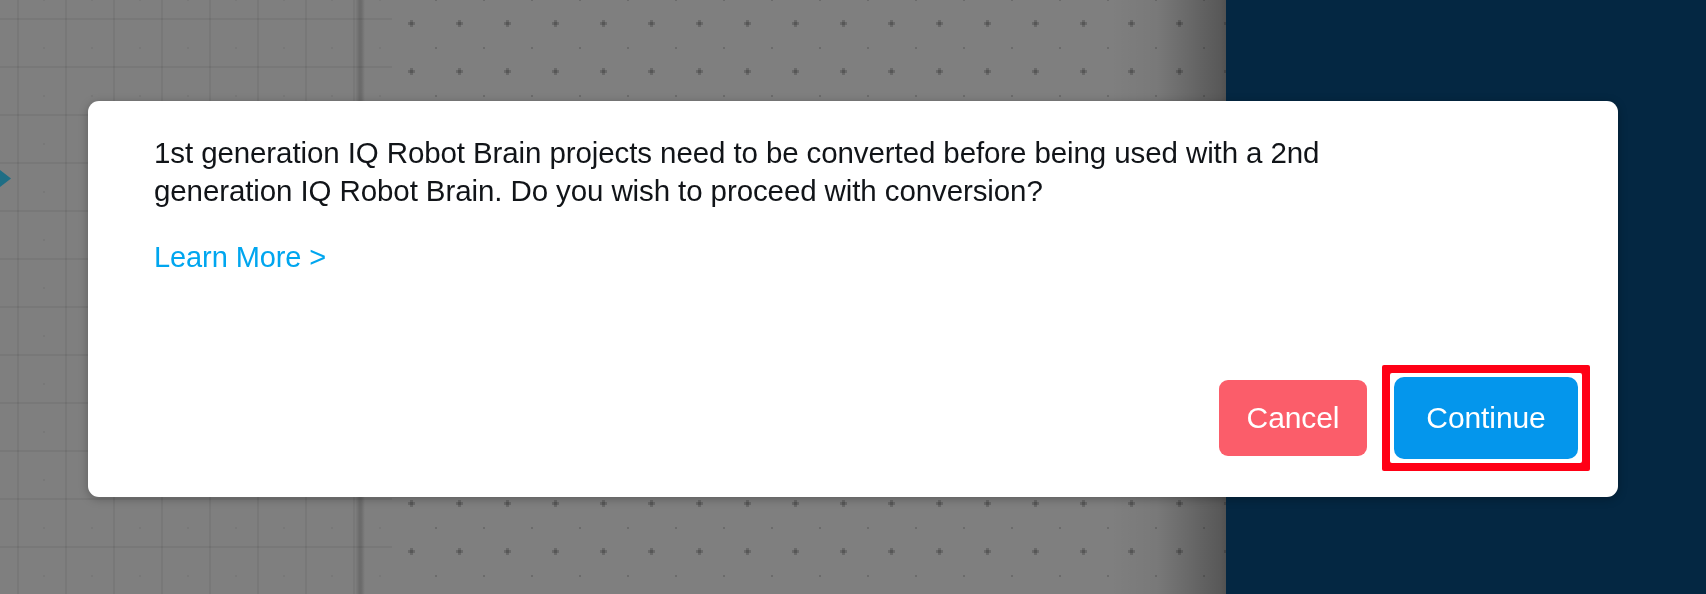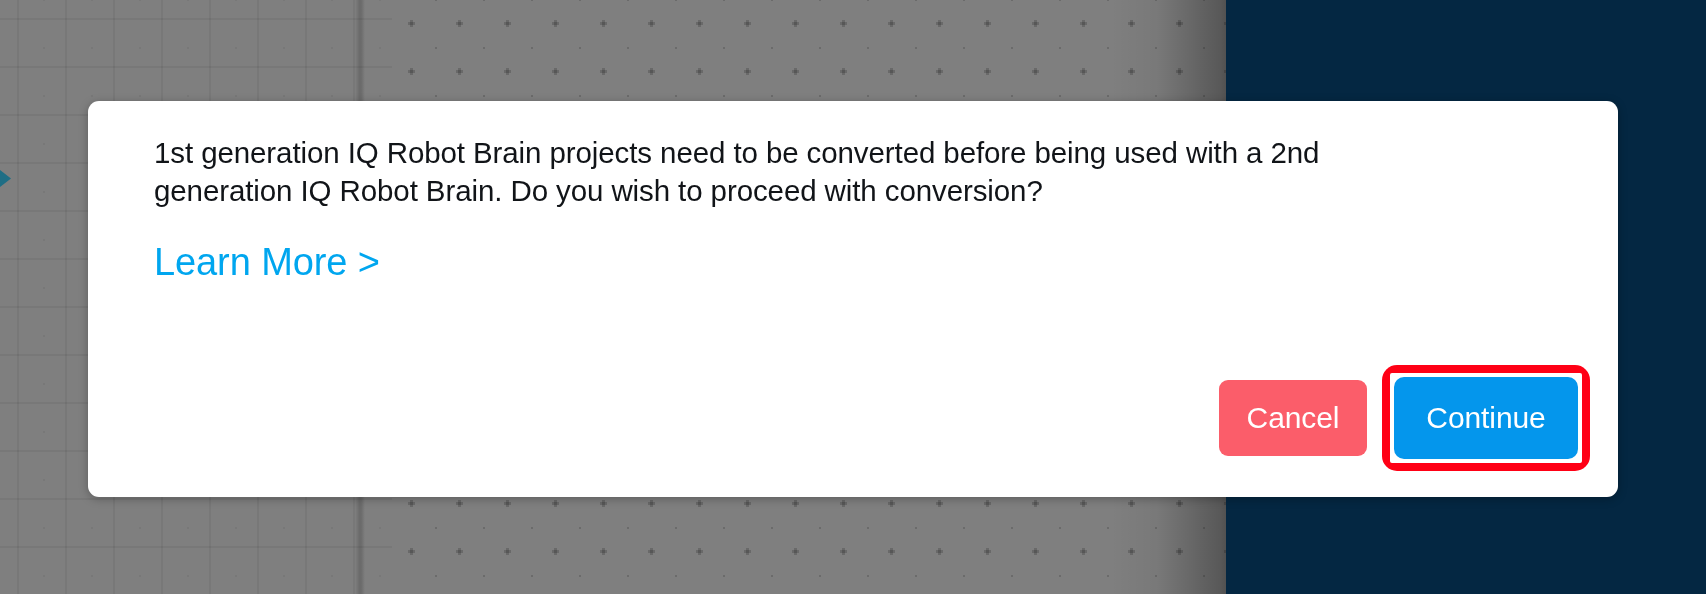--- a/index.html
+++ b/index.html
@@ -174,21 +174,21 @@
     font-size: 29.5px;
     line-height: 1.28;
     letter-spacing: -0.1px;
     color: #111418;
     max-width: 1280px;
   }
 
   .learn-more {
     display: inline-block;
     margin-top: 32px;
-    font-size: 38px;
+    font-size: 29px;
     line-height: 1.1;
     letter-spacing: -0.1px;
     color: #00a6ef;
     text-decoration: none;
     cursor: pointer;
   }
 
   
   .modal-actions {
     position: absolute;
@@ -216,21 +216,21 @@
     height: 76px;
     background: #fb5d6a;
     margin-right: 15px;
   }
 
   
   .highlight-box {
     position: relative;
     padding: 8px;
     background: #ff0015;
-    border-radius: 15px;
+    border-radius: 2px;
     display: inline-flex;
   }
   .highlight-box > .inner-pad {
     background: #ffffff;
     padding: 4px;
     border-radius: 2px;
     display: inline-flex;
   }
 
   .btn-continue {

